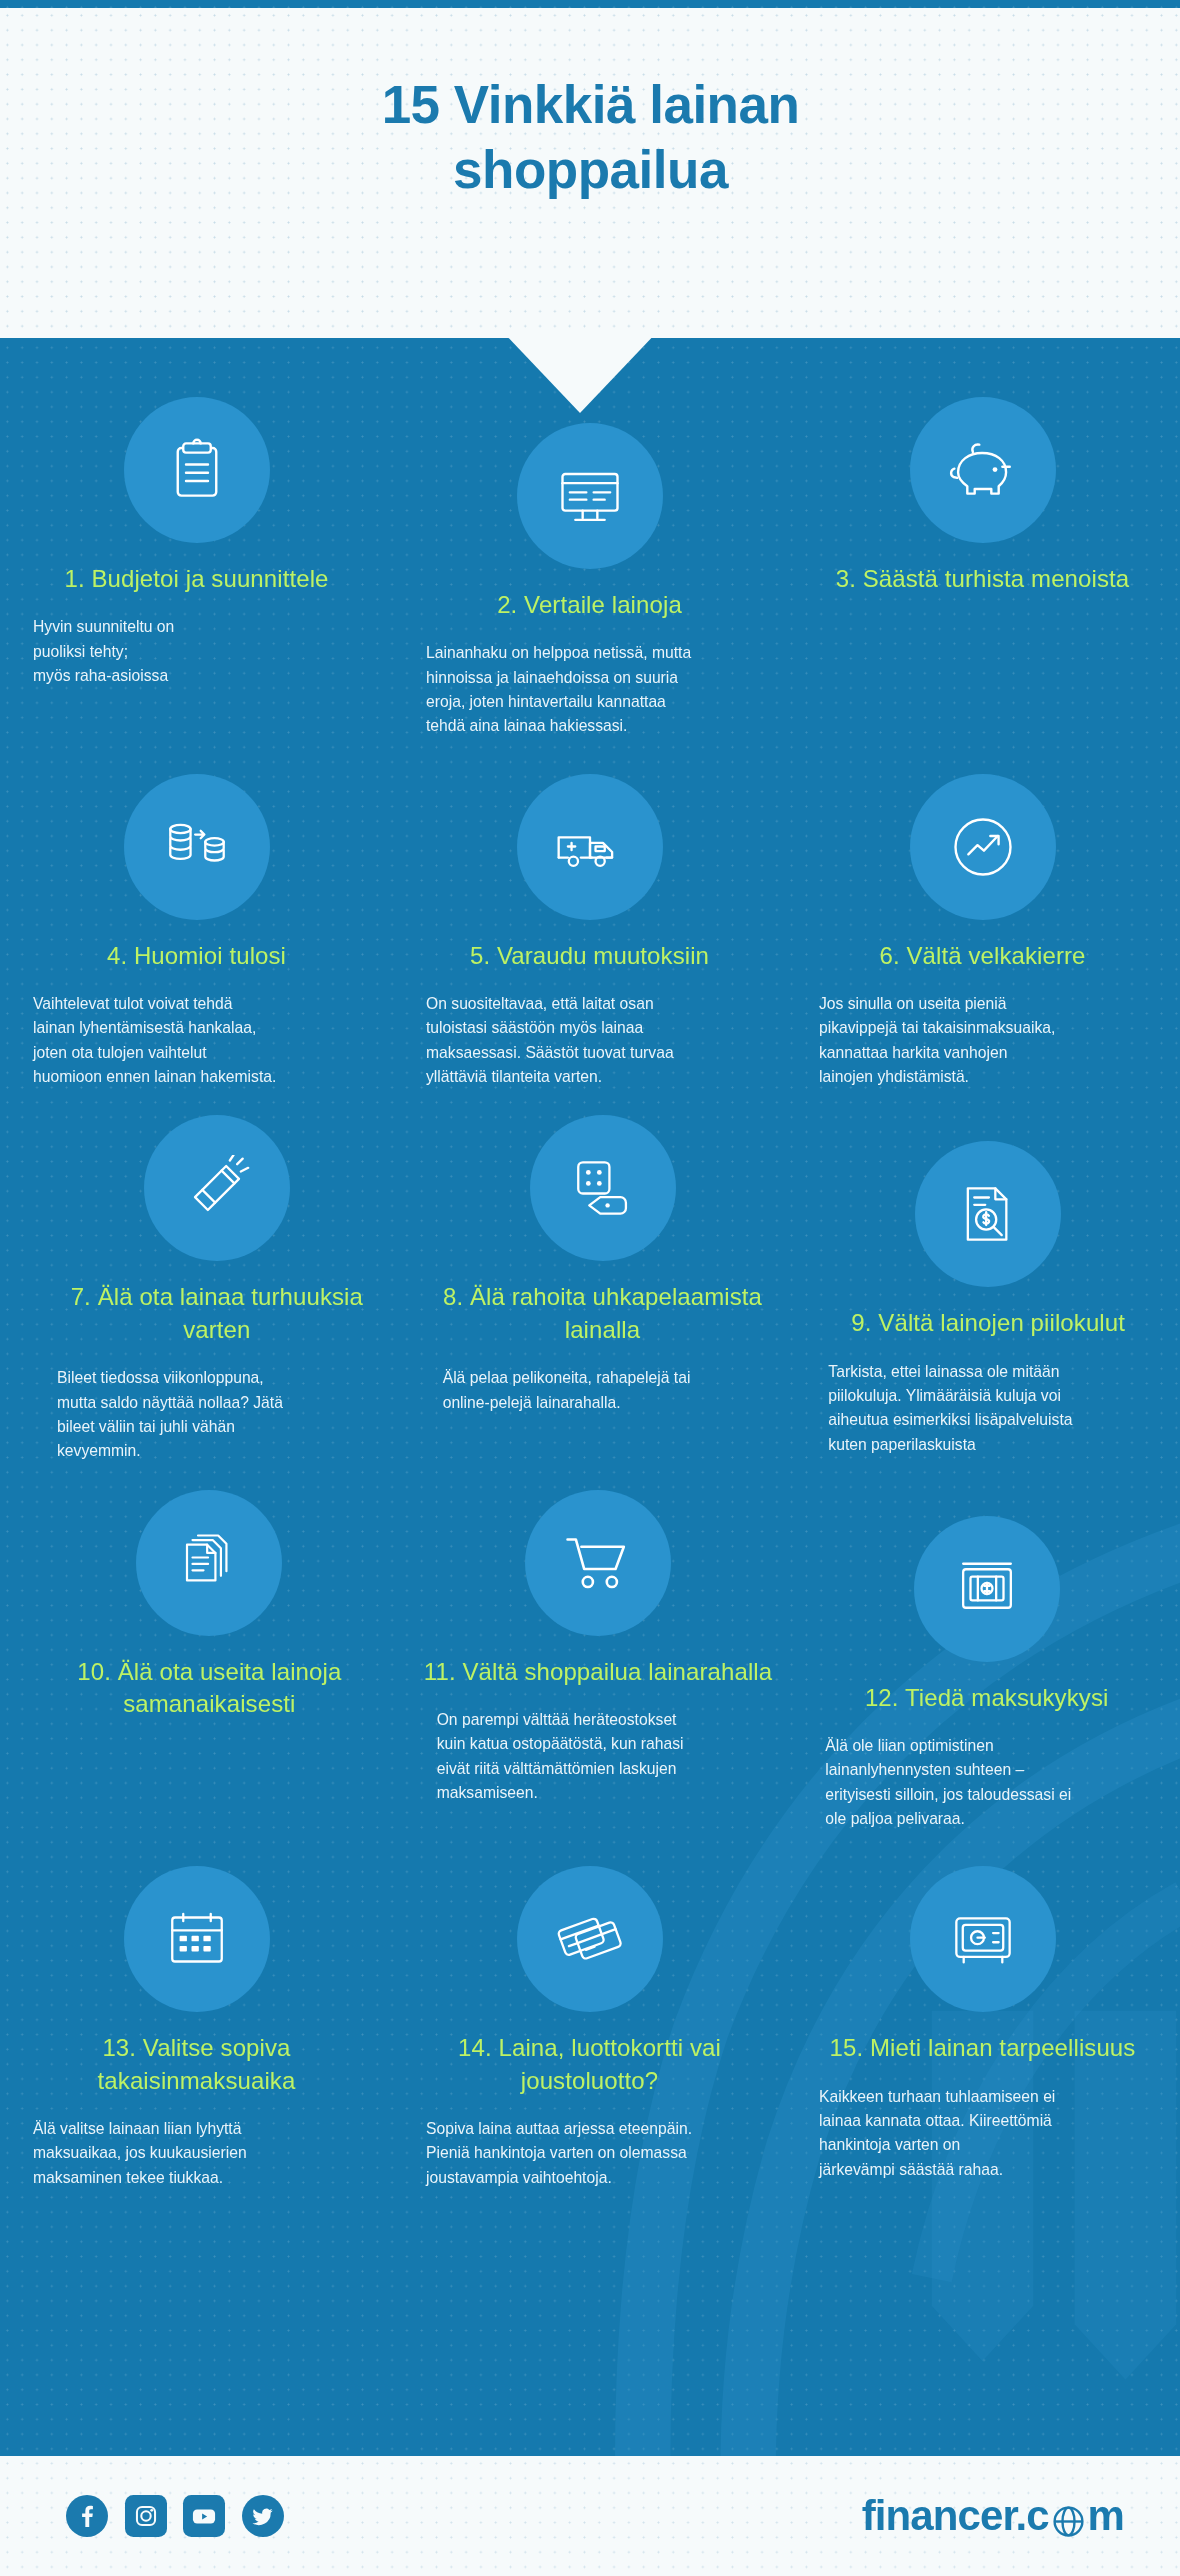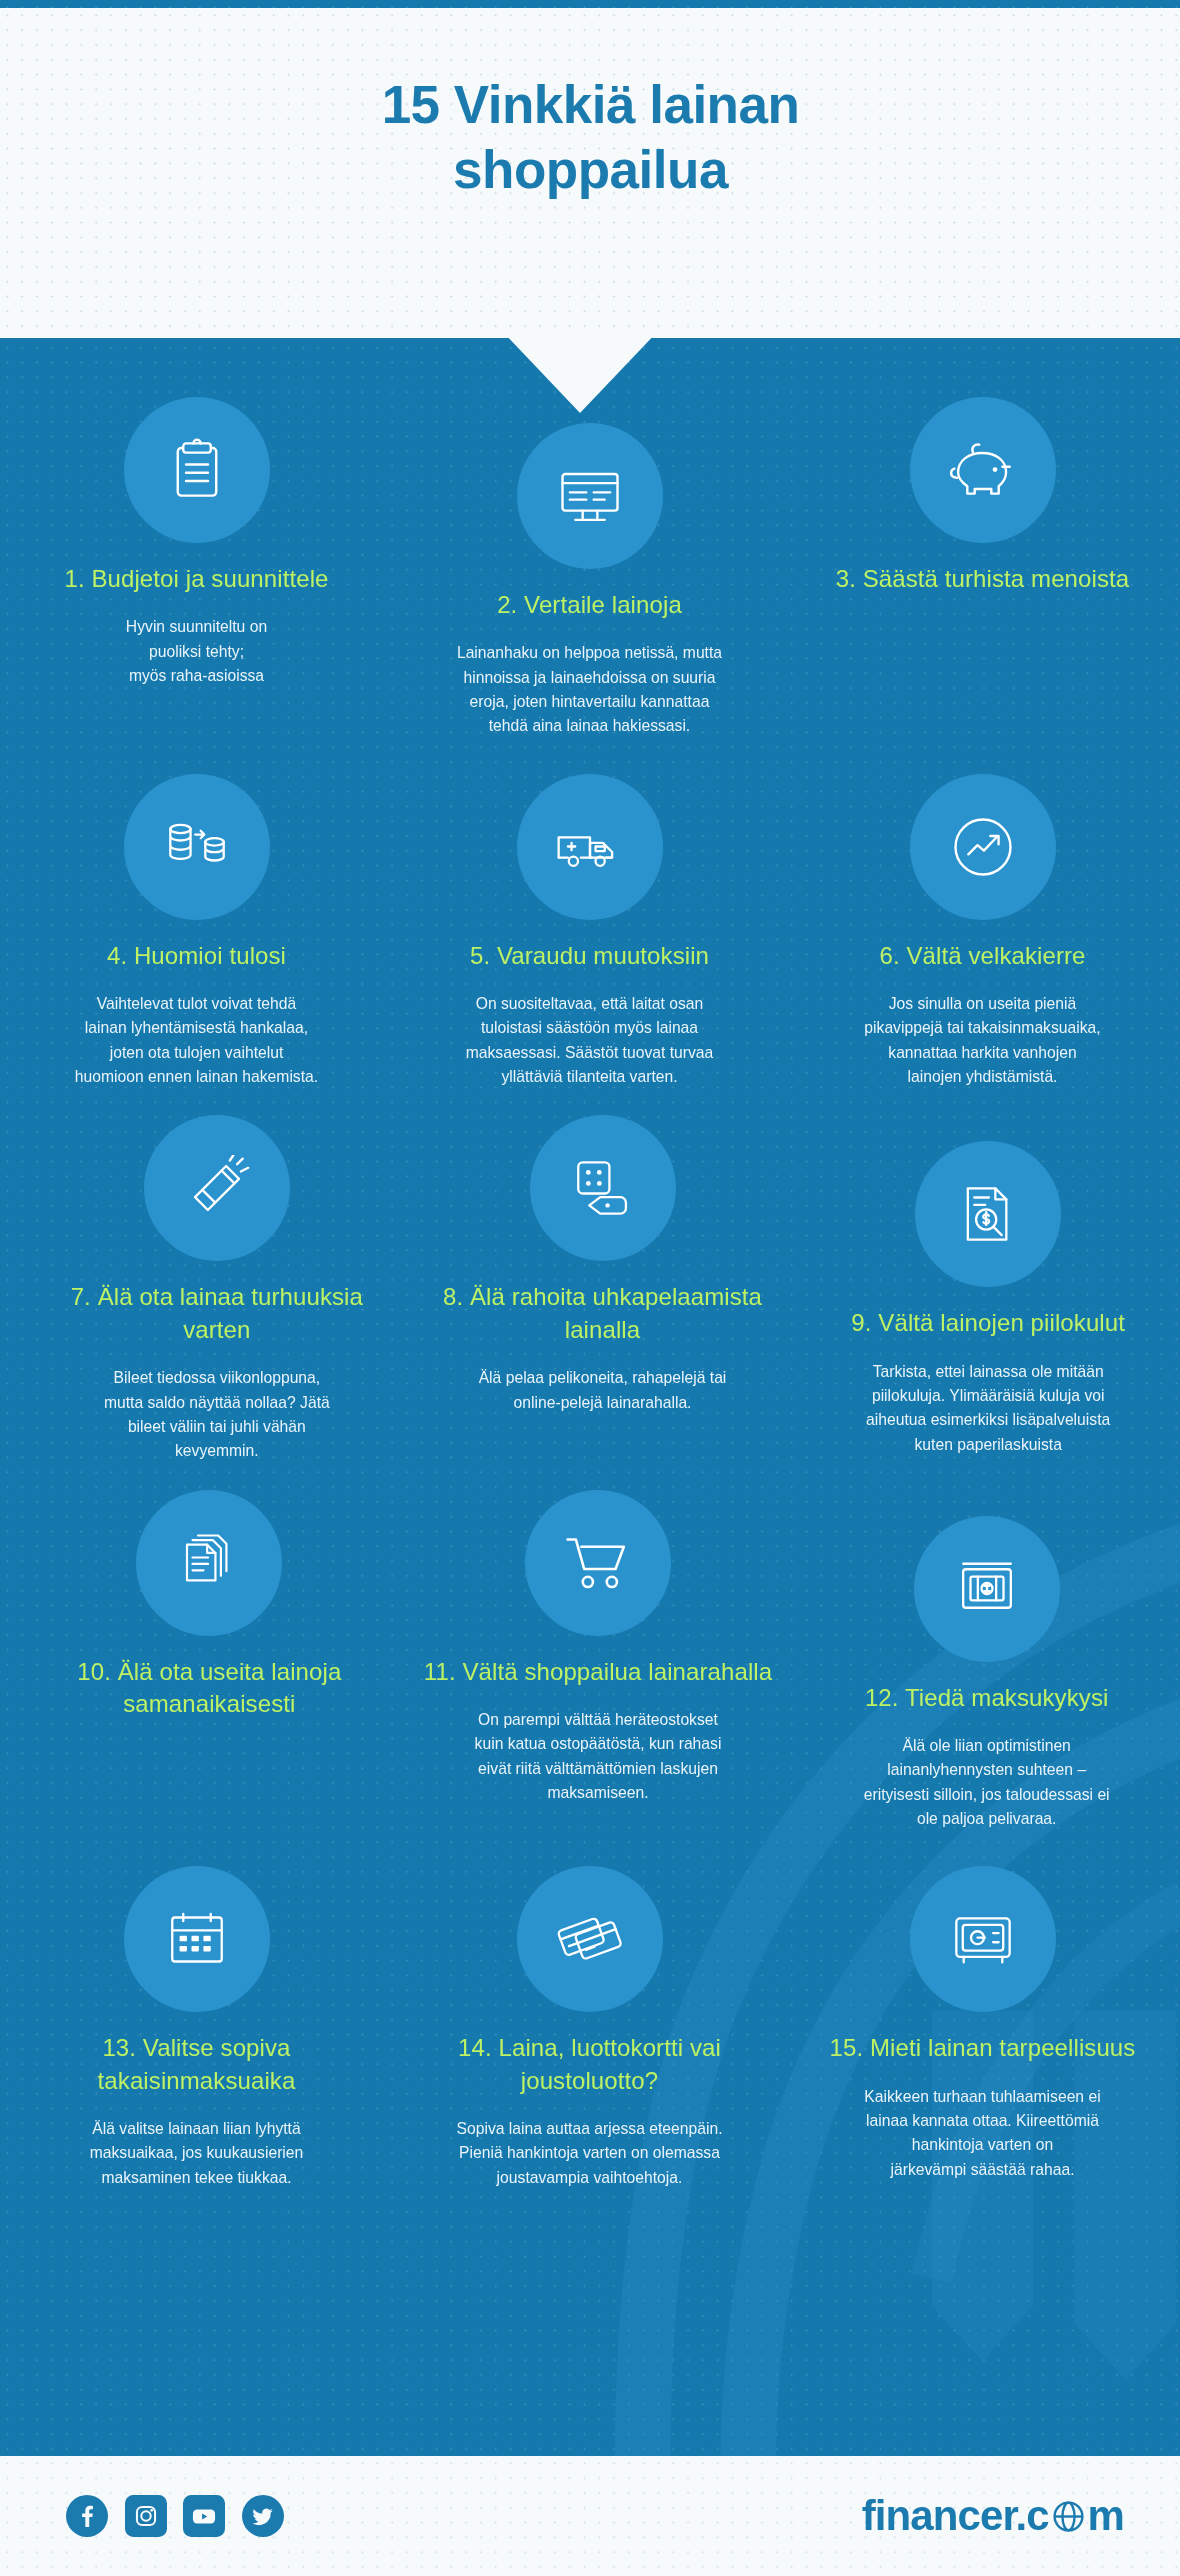--- a/index.html
+++ b/index.html
@@ -61,21 +61,21 @@
     display:flex; align-items:center; justify-content:center;
   }
   .icon-circle svg { display:block; }
 
   .tip-title {
     margin-top:20px; text-align:center;
     color:#bef264; font-size:24px; font-weight:normal;
     line-height:1.35; letter-spacing:0.1px;
   }
   .tip-body {
-    margin-top:20px; text-align:center;
+    margin-top:20px; 
     color:#eaf4fa; font-size:15.7px; line-height:1.55;
     padding:0 20px;
   }
   .tip-body .br { display:block; }
 
   
   .r1 { margin-top:0; }
   .r2 { margin-top:35px; }
   .r3 { margin-top:26px;padding-left:24px; }
   .r4 { margin-top:26px;padding-left:15px; }
@@ -97,21 +97,21 @@
   .soc {
     width:42px; height:42px; border-radius:8.3px;
     background:#1b7aae; display:flex; align-items:center; justify-content:center;
   }
   .soc.round { border-radius:50%; }
   .soc svg { display:block; }
 
   .brand {
     position:absolute; right:57px; top:50%; transform:translateY(-50%);
     color:#1b7aae; font-size:42px; font-weight:bold; letter-spacing:-0.9px;
-    display:flex; align-items:center;
+    display:flex; align-items:flex-end;
   }
   .brand .globe {
     display:inline-flex; align-items:center; justify-content:center;
     margin:0 0.9px;
   }
 </style>
 </head>
 <body>
 
 <div class="dots"></div>

